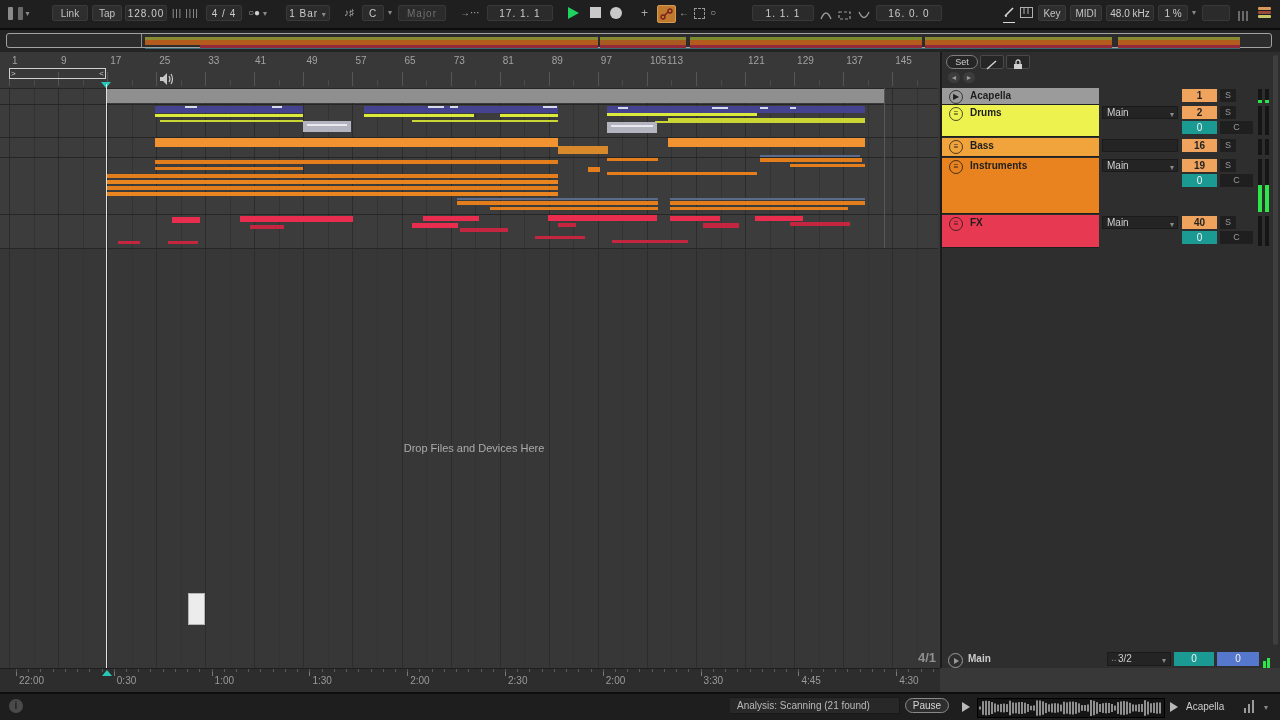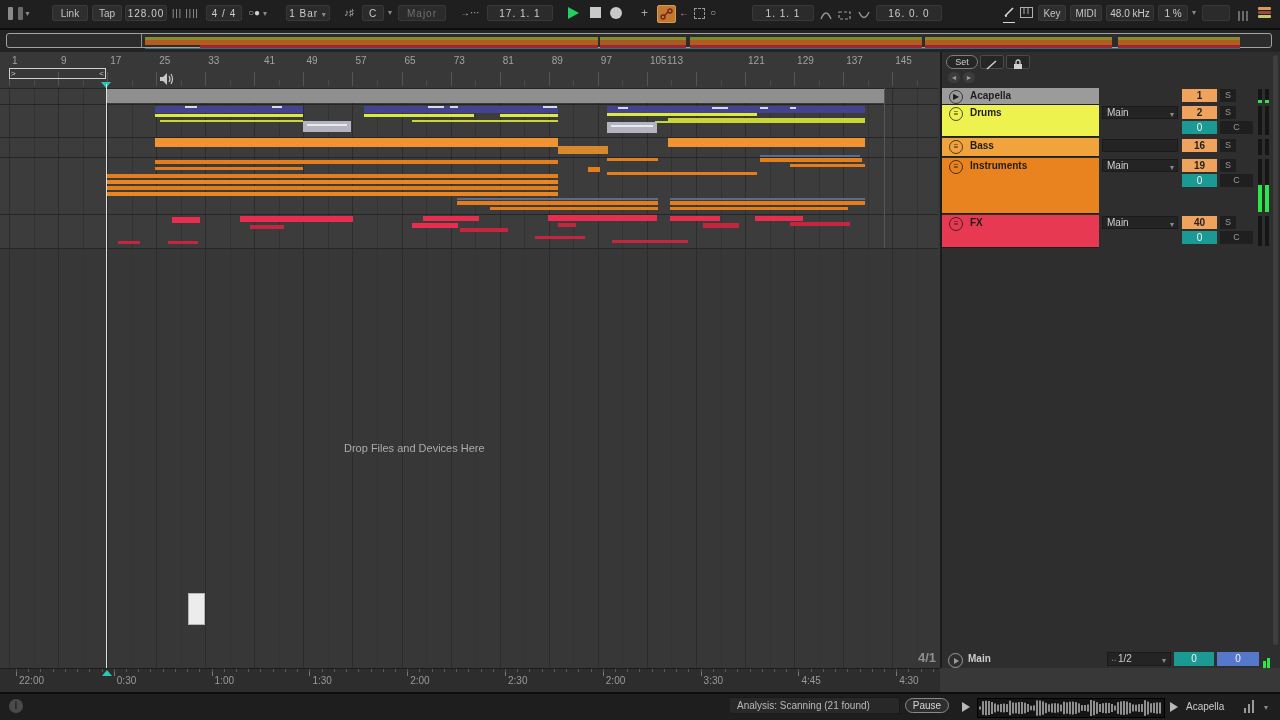--- a/index.html
+++ b/index.html
@@ -33,21 +33,21 @@
   .loop-brace .lb-l{position:absolute;left:1px;}
   .loop-brace .lb-r{position:absolute;right:1px;}
   .tri-down{width:0;height:0;border-left:5px solid transparent;border-right:5px solid transparent;border-top:6px solid #28c8b8;}
   .tri-up{width:0;height:0;border-left:5px solid transparent;border-right:5px solid transparent;border-bottom:6px solid #28c8b8;}
   .arrange{position:absolute;left:0;top:88px;width:938px;height:580px;background:#373737;overflow:hidden;}
   .lanes-bg{position:absolute;left:0;top:0;width:938px;height:160px;background:#3c3c3c;}
   .gridline{position:absolute;top:0;width:1px;height:580px;}
   .lane-sep{position:absolute;left:0;width:938px;height:1px;background:#262626;}
   .clip{position:absolute;}
   .end-line{position:absolute;left:884px;top:0;width:1px;height:160px;background:#575757;}
-  .drop-hint{position:absolute;left:344px;top:354px;width:260px;font-size:11px;color:#ababab;}
+  .drop-hint{position:absolute;left:344px;top:354px;width:260px;text-align:center;font-size:11px;color:#ababab;}
   .ghost-box{position:absolute;left:188px;top:505px;width:15px;height:30px;background:#ececec;border:1px solid #b5b5b5;}
   .playhead-line{position:absolute;left:106px;top:84px;width:1px;height:584px;background:#d9e4e2;z-index:30;}
   
   .right-panel{position:absolute;left:940px;top:52px;width:340px;height:616px;background:#2e2e2e;border-left:2px solid #1b1b1b;}
   .set-pill{position:absolute;left:4px;top:3px;width:32px;height:14px;background:#262626;border:1px solid #7d7d7d;border-radius:8px;color:#cfcfcf;font-size:9px;text-align:center;line-height:13px;box-sizing:border-box;}
   .sq-btn{position:absolute;top:3px;width:24px;height:14px;background:#262626;border:1px solid #4a4a4a;border-radius:2px;box-sizing:border-box;text-align:center;}
   .nav-ci{position:absolute;top:20px;width:12px;height:11px;background:#3c3c3c;border-radius:6px;color:#9a9a9a;font-size:7px;text-align:center;line-height:11px;}
   .t-name{position:absolute;left:0;width:157px;box-sizing:border-box;border-bottom:1px solid #1f1f1f;}
   .t-name .lbl{position:absolute;left:28px;top:2px;font-size:10px;font-weight:bold;color:#1e1e1e;}
   .t-ico{position:absolute;left:7px;top:2px;width:12px;height:12px;border:1px solid rgba(20,20,20,.75);border-radius:50%;color:#1e1e1e;font-size:8px;line-height:12px;text-align:center;}
@@ -197,21 +197,21 @@
         <div class="bar-tick" style="left: 82.605px; top: 28px; height: 6px; background: rgb(74, 74, 74);"></div>
         <div class="bar-num" style="left: 110.14px;">17</div>
         <div class="bar-tick" style="left: 107.14px; top: 20px; height: 14px;"></div>
         <div class="bar-tick" style="left: 131.675px; top: 28px; height: 6px; background: rgb(74, 74, 74);"></div>
         <div class="bar-num" style="left: 159.21px;">25</div>
         <div class="bar-tick" style="left: 156.21px; top: 20px; height: 14px;"></div>
         <div class="bar-tick" style="left: 180.745px; top: 28px; height: 6px; background: rgb(74, 74, 74);"></div>
         <div class="bar-num" style="left: 208.28px;">33</div>
         <div class="bar-tick" style="left: 205.28px; top: 20px; height: 14px;"></div>
         <div class="bar-tick" style="left: 229.815px; top: 28px; height: 6px; background: rgb(74, 74, 74);"></div>
-        <div class="bar-num" style="left: 264px; text-align: center;">41</div>
+        <div class="bar-num" style="left: 255px; text-align: center;">41</div>
         <div class="bar-tick" style="left: 254.35px; top: 20px; height: 14px;"></div>
         <div class="bar-tick" style="left: 278.885px; top: 28px; height: 6px; background: rgb(74, 74, 74);"></div>
         <div class="bar-num" style="left: 306.42px;">49</div>
         <div class="bar-tick" style="left: 303.42px; top: 20px; height: 14px;"></div>
         <div class="bar-tick" style="left: 327.955px; top: 28px; height: 6px; background: rgb(74, 74, 74);"></div>
         <div class="bar-num" style="left: 355.49px;">57</div>
         <div class="bar-tick" style="left: 352.49px; top: 20px; height: 14px;"></div>
         <div class="bar-tick" style="left: 377.025px; top: 28px; height: 6px; background: rgb(74, 74, 74);"></div>
         <div class="bar-num" style="left: 404.56px;">65</div>
         <div class="bar-tick" style="left: 401.56px; top: 20px; height: 14px;"></div>
@@ -455,21 +455,21 @@
           <i></i>
           <i class="b2"></i>
         </div>
       </div>
 
     <div class="m-row">
       <div class="abs" style="left:6px;top:2px;width:13px;height:13px;border:1px solid #9a9a9a;border-radius:50%;">
         <div style="width:0;height:0;border-left:5px solid #9a9a9a;border-top:3px solid transparent;border-bottom:3px solid transparent;margin:3.5px 0 0 4.5px;"></div>
       </div>
       <div class="abs" style="left:26px;top:2px;font-size:10px;font-weight:bold;color:#cccccc;">Main</div>
-      <div class="m-grid"><span style="position:absolute;left:3px;top:-1px;color:#888;">.. </span><span>1/2</span><span class="caret" style="position:absolute;right:4px;top:2px;">▾</span></div>
+      <div class="m-grid"><span style="position:absolute;left:3px;top:-1px;color:#888;">.. </span><span>3/2</span><span class="caret" style="position:absolute;right:4px;top:2px;">▾</span></div>
       <div class="m-pan">0</div>
       <div class="m-vol">0</div>
       <div class="abs" style="left:321px;top:3px;">
         <span style="display:inline-block;width:3px;height:7px;background:#2de64a;margin-right:1px;"></span><span style="display:inline-block;width:3px;height:10px;background:#2de64a;"></span>
       </div>
     </div>
   </div>
   <div class="abs" style="left:898px;top:650px;width:38px;text-align:right;font-size:13px;font-weight:bold;color:#8f8f8f;z-index:40;">4/1</div>
 
   <div class="time-ruler">

